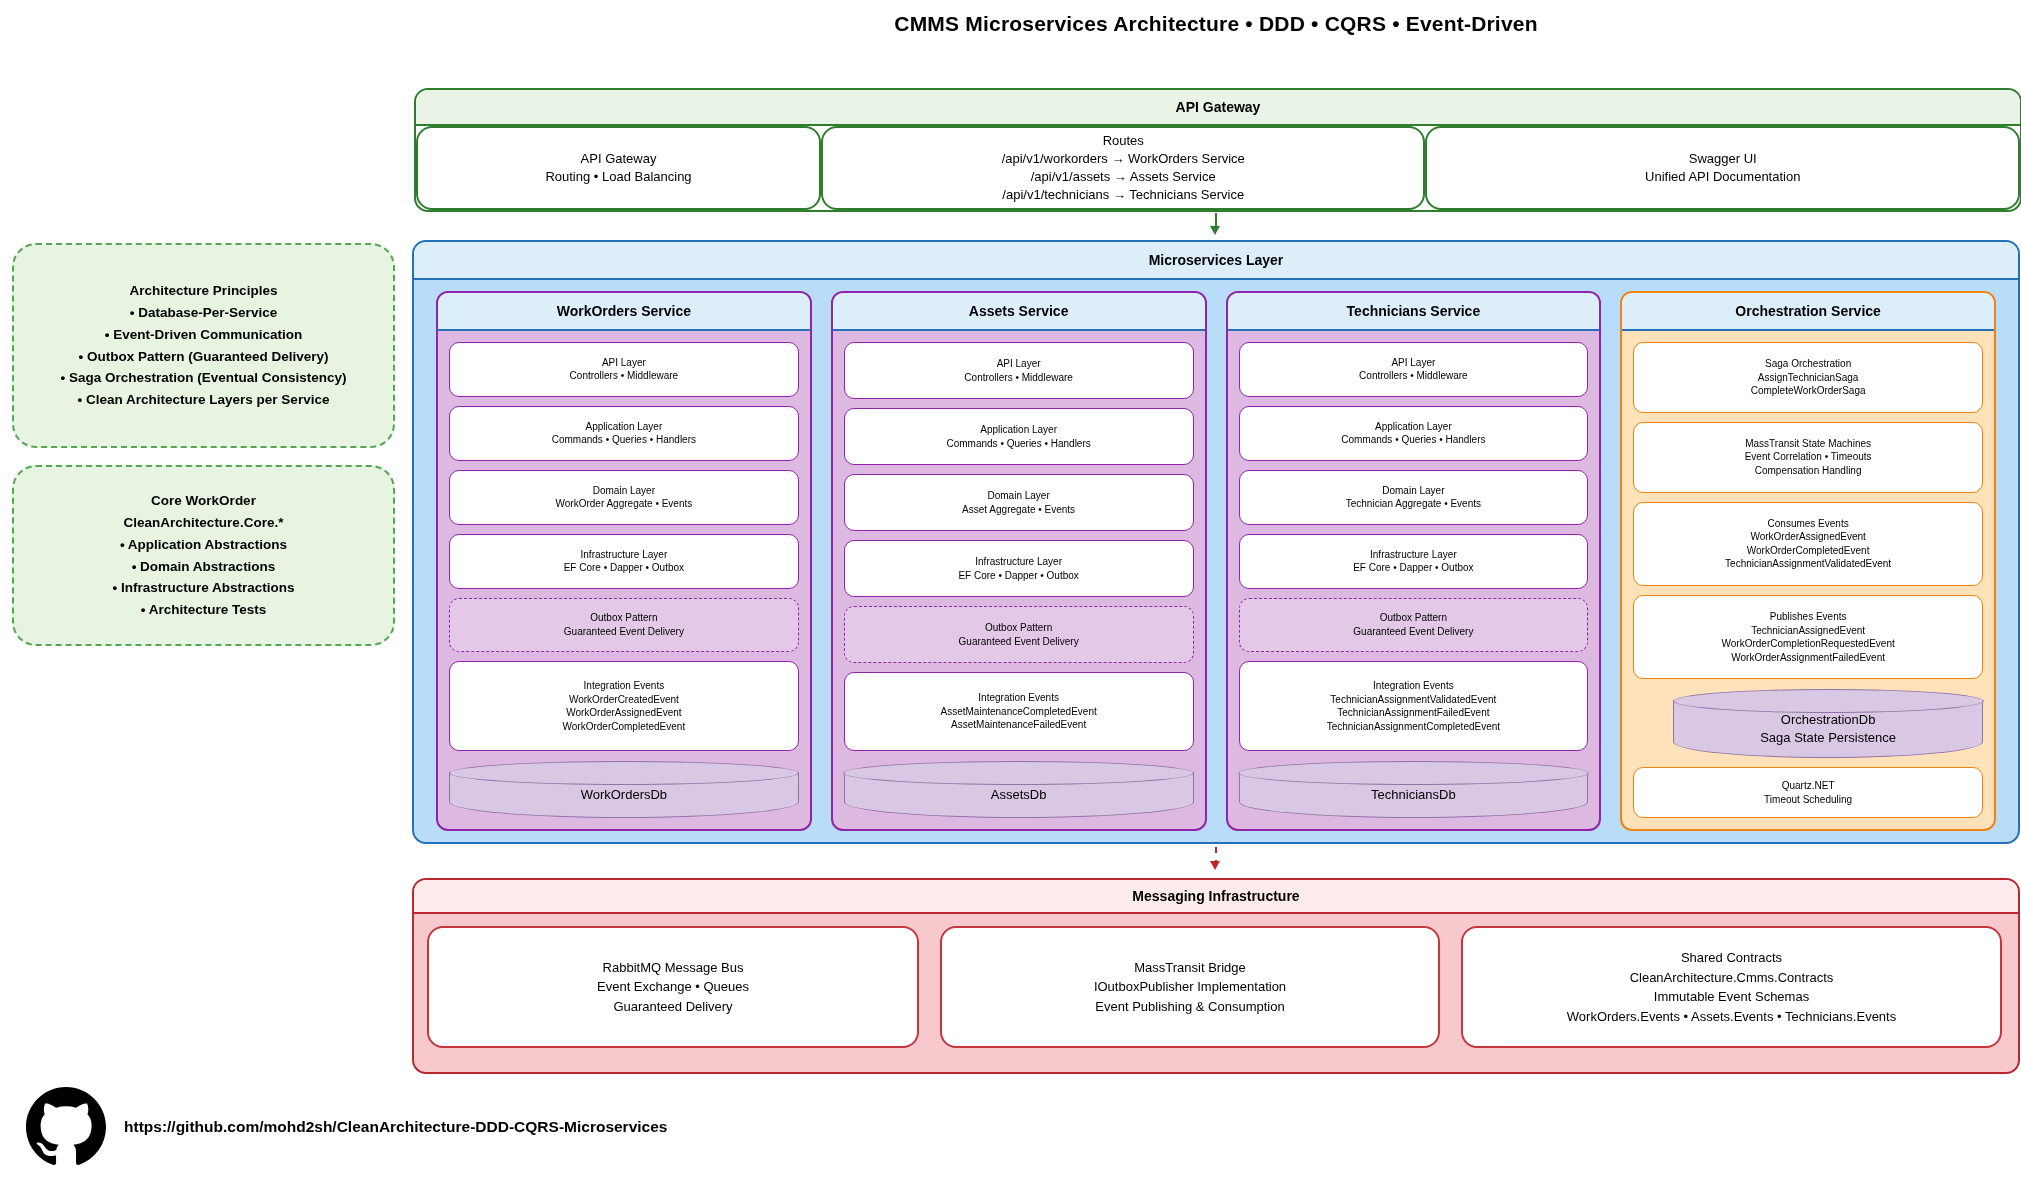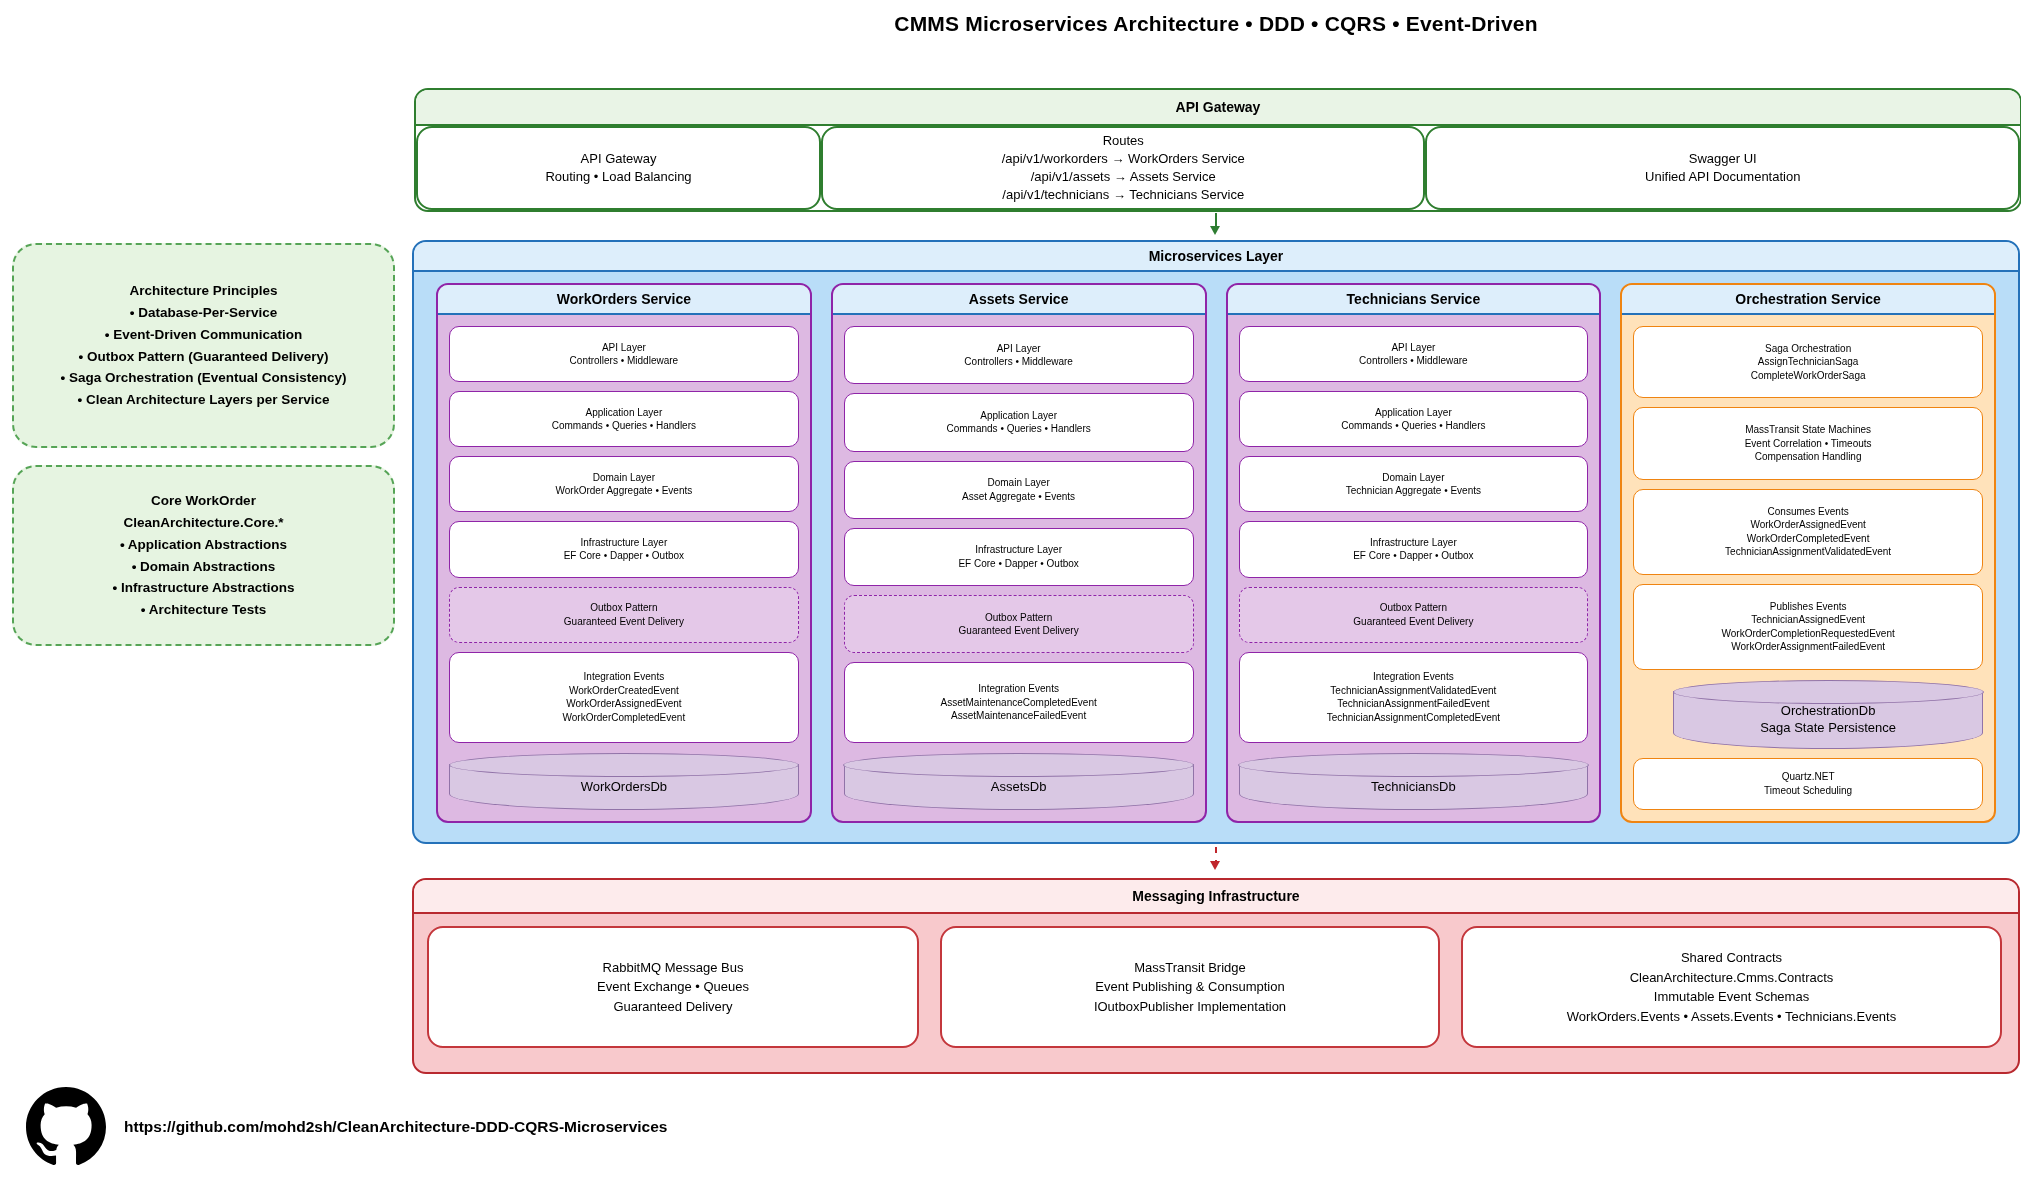--- a/index.html
+++ b/index.html
@@ -35,21 +35,21 @@
   .note{
     position:absolute;left:12px;width:383px;
     border:2px dashed var(--note-border);border-radius:24px;background:var(--note-fill);
     display:flex;flex-direction:column;justify-content:center;text-align:center;
     font-weight:bold;font-size:13.5px;line-height:1.62;padding:8px 14px;
   }
   #note-principles{top:243px;height:205px;}
   #note-core{top:465px;height:181px;}
   
   #micro{left:412px;top:240px;width:1608px;height:604px;border-color:var(--blue-border);background:var(--blue-body);}
-  #micro .band{height:30px;background:var(--blue-header);border-bottom:2px solid var(--blue-border);}
+  #micro .band{height:38px;background:var(--blue-header);border-bottom:2px solid var(--blue-border);}
   #columns{display:flex;gap:19px;padding:11px 22px;height:562px;border-radius:31px;}
   .svc{
     flex:1;border:2px solid;border-radius:12px;display:flex;flex-direction:column;overflow:visible;
   }
   .svc .band{height:38px;border-bottom:2px solid;border-radius:10px 10px 0 0;}
   .svc.purple{border-color:var(--purple-border);background:var(--purple-body);}
   .svc.purple .band{background:var(--purple-header);border-color:var(--purple-border);}
   .svc.orange{border-color:var(--orange-border);background:var(--orange-body);justify-content:flex-end;}
   .svc.orange .band{background:var(--orange-header);border-color:var(--orange-border);}
   .svc-body{flex:1;display:flex;flex-direction:column;gap:9px;padding:11px;}
@@ -292,22 +292,22 @@
   <section class="container" id="messaging">
     <div class="band">Messaging Infrastructure</div>
     <div class="hrow" id="messaging-boxes">
         <div class="mbox">
           <div class="line">RabbitMQ Message Bus</div>
           <div class="line">Event Exchange • Queues</div>
           <div class="line">Guaranteed Delivery</div>
         </div>
         <div class="mbox">
           <div class="line">MassTransit Bridge</div>
+          <div class="line">IOutboxPublisher Implementation</div>
           <div class="line">Event Publishing &amp; Consumption</div>
-          <div class="line">IOutboxPublisher Implementation</div>
         </div>
         <div class="mbox">
           <div class="line">Shared Contracts</div>
           <div class="line">CleanArchitecture.Cmms.Contracts</div>
           <div class="line">Immutable Event Schemas</div>
           <div class="line">WorkOrders.Events • Assets.Events • Technicians.Events</div>
         </div>
       </div>
   </section>
 

